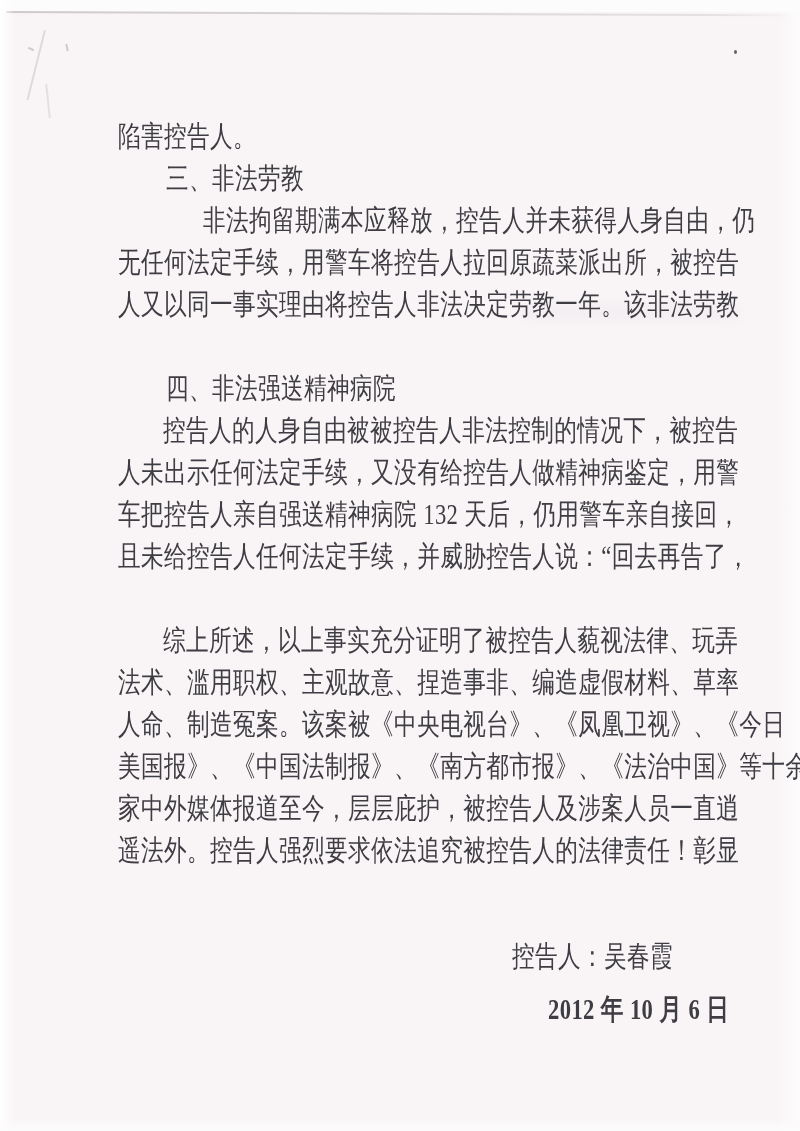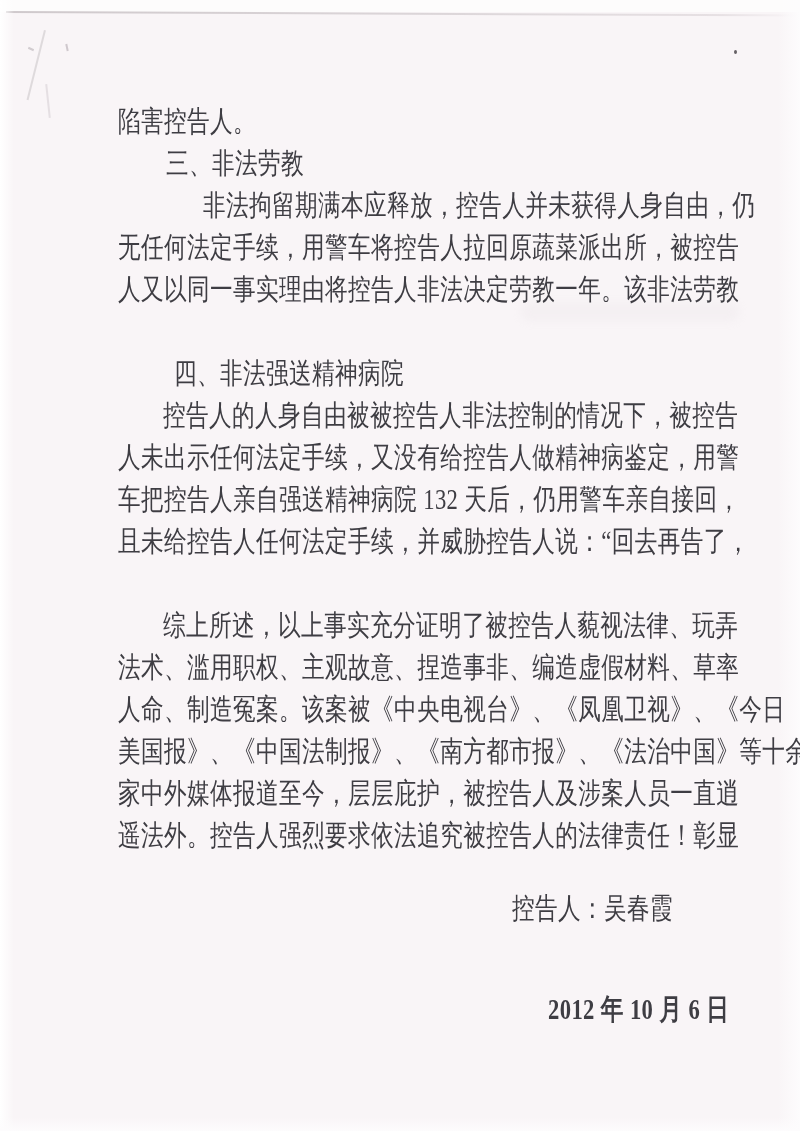--- a/index.html
+++ b/index.html
@@ -63,21 +63,21 @@
   }
   
   .bleed-smudge{
     position:absolute;left:520px;top:302px;width:220px;height:20px;
     background:#d8d0d6;opacity:.14;filter:blur(4px);
     border-radius:10px;
   }
 
   
   .doc-body{
-    position:absolute;left:0;top:101px;width:712px;height:810px;
+    position:absolute;left:0;top:116px;width:712px;height:810px;
   }
   .line{
     position:absolute;
     white-space:nowrap;
     height:42px;
   }
   .indent-margin{left:118px;}
   .indent-heading{left:166px;}
   .indent-para{left:163px;}
   .indent-para-deep{left:203px;}
@@ -97,21 +97,21 @@
     font-size:33px;
     line-height:40px;
     font-weight:700;
     color:#2e2d33;
     letter-spacing:2px;
     display:inline-block;
     transform:rotate(-0.6deg);
     font-family:"DejaVu Serif",cursive,serif;
   }
   .signature-block .line{height:46px;}
-  .sig-name{position:absolute;left:512px;top:888px;text-align:center;}
+  .sig-name{position:absolute;left:512px;top:936px;text-align:center;}
   .sig-date{position:absolute;left:512px;top:989px;margin-left:36px;}
   .sig-date .print{font-weight:600;}
 </style>
 </head>
 <body>
 
 <div class="scan-page">
 
   <div class="scan-top-band"></div>
   <div class="scan-top-edge"></div>
@@ -126,21 +126,21 @@
   <div class="crease-tick-b"></div>
   <div class="ink-speck"></div>
   <div class="bleed-smudge"></div>
 
   <div class="doc-body">
       <div class="line indent-margin" style="top: 0px;"><span class="squish"><span class="print">陷害控告人。</span></span></div>
       <div class="line indent-heading" style="top: 42px;"><span class="squish"><span class="print">三、非法劳教</span></span></div>
       <div class="line indent-para-deep" style="top: 84px;"><span class="squish"><span class="print">非法拘留期满本应释放，控告人并未获得人身自由，仍</span></span></div>
       <div class="line indent-margin" style="top: 126px;"><span class="squish"><span class="print">无任何法定手续，用警车将控告人拉回原蔬菜派出所，被控告</span></span></div>
       <div class="line indent-margin" style="top: 168px;"><span class="squish"><span class="print">人又以同一事实理由将控告人非法决定劳教一年。该非法劳教</span></span></div>
-      <div class="line indent-heading" style="top: 252px; margin-left: 8px;"><span class="squish"><span class="print">四、非法强送精神病院</span></span></div>
+      <div class="line indent-heading" style="top: 252px;"><span class="squish"><span class="print">四、非法强送精神病院</span></span></div>
       <div class="line indent-para" style="top: 294px;"><span class="squish"><span class="print">控告人的人身自由被被控告人非法控制的情况下，被控告</span></span></div>
       <div class="line indent-margin" style="top: 336px;"><span class="squish"><span class="print">人未出示任何法定手续，又没有给控告人做精神病鉴定，用警</span></span></div>
       <div class="line indent-margin" style="top: 378px;"><span class="squish"><span class="print">车把控告人亲自强送精神病院 132 天后，仍用警车亲自接回，</span></span></div>
       <div class="line indent-margin" style="top: 420px;"><span class="squish"><span class="print">且未给控告人任何法定手续，并威胁控告人说：“回去再告了，</span></span></div>
       <div class="line indent-para" style="top: 504px;"><span class="squish"><span class="print">综上所述，以上事实充分证明了被控告人藐视法律、玩弄</span></span></div>
       <div class="line indent-margin" style="top: 546px;"><span class="squish"><span class="print">法术、滥用职权、主观故意、捏造事非、编造虚假材料、草率</span></span></div>
       <div class="line indent-margin" style="top: 588px;"><span class="squish"><span class="print">人命、制造冤案。该案被《中央电视台》、《凤凰卫视》、《今日</span></span></div>
       <div class="line indent-margin" style="top: 630px;"><span class="squish"><span class="print">美国报》、《中国法制报》、《南方都市报》、《法治中国》等十余</span></span></div>
       <div class="line indent-margin" style="top: 672px;"><span class="squish"><span class="print">家中外媒体报道至今，层层庇护，被控告人及涉案人员一直逍</span></span></div>
       <div class="line indent-margin" style="top: 714px;"><span class="squish"><span class="print">遥法外。控告人强烈要求依法追究被控告人的法律责任！彰显</span></span></div>

